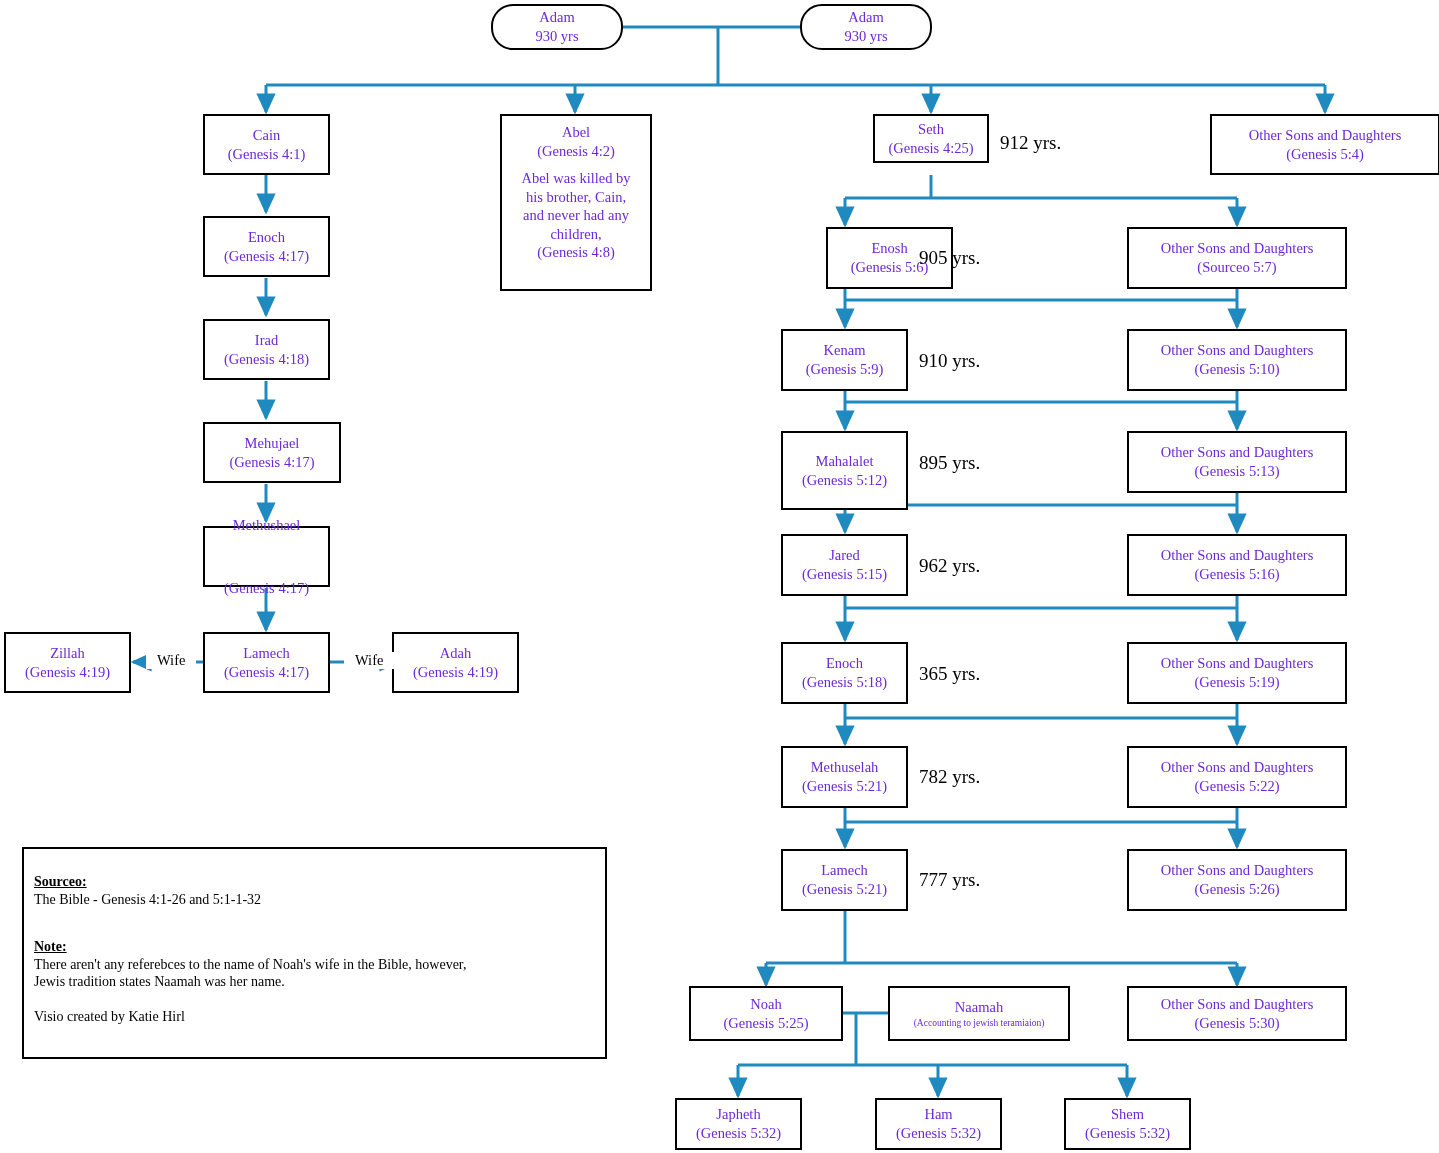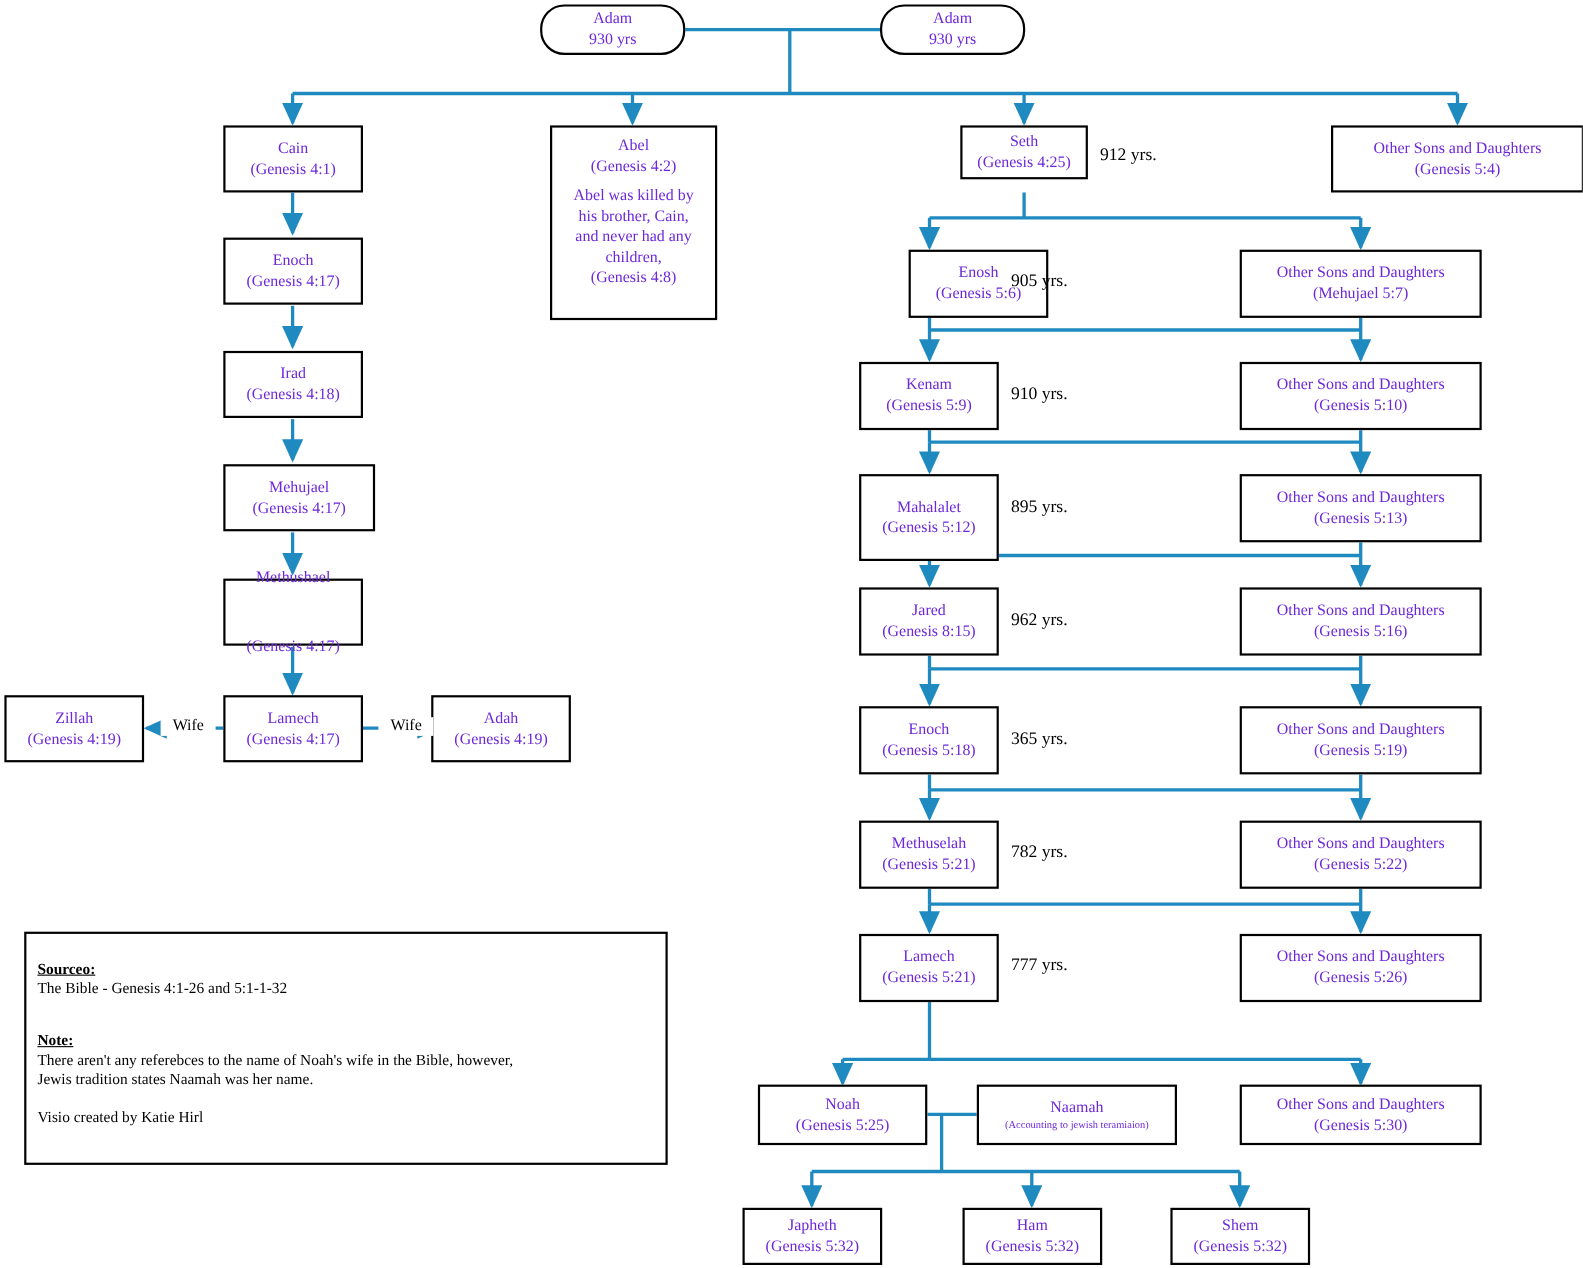--- a/index.html
+++ b/index.html
@@ -46,21 +46,21 @@
   .node .note-line {
     white-space: nowrap;
   }
   .node .small {
     font-size: 9.5px;
     white-space: nowrap;
   }
   .node .gap { height: 9px; }
   .yrs {
     position: absolute;
-    font-size: 16px;
+    font-size: 19px;
     color: #000000;
     white-space: nowrap;
     z-index: 3;
   }
   .edge-label {
     position: absolute;
     font-size: 14.5px;
     color: #000000;
     background: #ffffff;
     padding: 0 11px;
@@ -244,21 +244,21 @@
   <div class="edge-label" style="left:146px; top:652px;">Wife</div>
   <div class="edge-label" style="left:344px; top:652px;">Wife</div>
 
   <div class="node" style="left:782px; top:227px; width:127px; height:62px;margin-left:44px;">
     <div class="nm">Enosh</div>
     <div class="rf">(Genesis 5:6)</div>
   </div>
   <div class="yrs" style="left:919px; top:247px;">905 yrs.</div>
   <div class="node" style="left:1127px; top:227px; width:220px; height:62px;">
     <div class="nm">Other Sons and Daughters</div>
-    <div class="rf">(Mehujael 5:7)</div>
+    <div class="rf">(Sourceo 5:7)</div>
   </div>
 
   <div class="node" style="left:781px; top:329px; width:127px; height:62px;">
     <div class="nm">Kenam</div>
     <div class="rf">(Genesis 5:9)</div>
   </div>
   <div class="yrs" style="left:919px; top:350px;">910 yrs.</div>
   <div class="node" style="left:1127px; top:329px; width:220px; height:62px;">
     <div class="nm">Other Sons and Daughters</div>
     <div class="rf">(Genesis 5:10)</div>
@@ -269,21 +269,21 @@
     <div class="rf">(Genesis 5:12)</div>
   </div>
   <div class="yrs" style="left:919px; top:452px;">895 yrs.</div>
   <div class="node" style="left:1127px; top:431px; width:220px; height:62px;">
     <div class="nm">Other Sons and Daughters</div>
     <div class="rf">(Genesis 5:13)</div>
   </div>
 
   <div class="node" style="left:781px; top:534px; width:127px; height:62px;">
     <div class="nm">Jared</div>
-    <div class="rf">(Genesis 8:15)</div>
+    <div class="rf">(Genesis 5:15)</div>
   </div>
   <div class="yrs" style="left:919px; top:555px;">962 yrs.</div>
   <div class="node" style="left:1127px; top:534px; width:220px; height:62px;">
     <div class="nm">Other Sons and Daughters</div>
     <div class="rf">(Genesis 5:16)</div>
   </div>
 
   <div class="node" style="left:781px; top:642px; width:127px; height:62px;">
     <div class="nm">Enoch</div>
     <div class="rf">(Genesis 5:18)</div>

